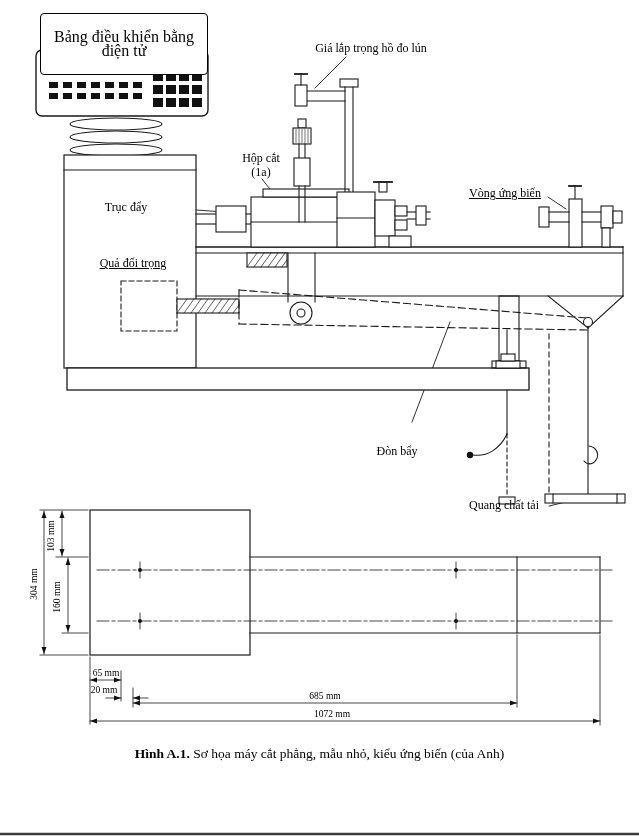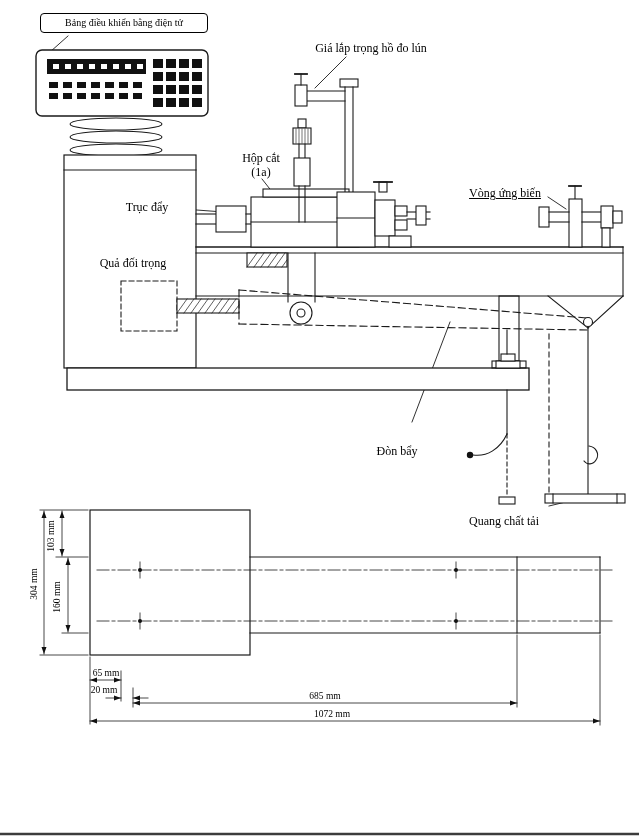--- a/index.html
+++ b/index.html
@@ -2,21 +2,21 @@
 <html><head>
 <meta charset="utf-8">
 <style>
   * { margin:0; padding:0; box-sizing:border-box; }
   html,body { background:#ffffff; }
   .page { position:relative; width:639px; height:836px; background:#fff;
           font-family:"Liberation Serif", serif; color:#000; overflow:hidden; }
   svg.draw { position:absolute; left:0; top:0; }
   svg.draw text { font-family:"Liberation Serif", serif; font-size:9.5px; fill:#000; }
   .lbl { position:absolute; font-size:12px; line-height:14px; text-align:center; color:#000; }
-  .lbl.boxed { border:1px solid #000; border-radius:4px; padding:2px 3px; font-size:10px; background:#fff; }
+  .lbl.boxed { border:1px solid #000; border-radius:4px; padding:16px 3px; font-size:16px; background:#fff; }
   .lbl .ln { display:block; }
   .caption { position:absolute; top:746px; left:0; width:100%; text-align:center;
              font-size:13.5px; }
   .caption .b { font-weight:bold; }
 </style>
 </head>
 <body>
 
 <div class="page">
 
@@ -310,24 +310,28 @@
 
   <div class="lbl boxed" style="left:40px; top:13px; width:168px;">Bảng điều khiển bằng điện tử</div>
 
   <div class="lbl" style="left:296px; top:41px; width:150px;">Giá lắp trọng hồ đo lún</div>
 
   <div class="lbl" style="left:234px; top:151px; width:54px;">
     <span class="ln">Hộp cắt</span>
     <span class="ln">(1a)</span>
   </div>
 
-  <div class="lbl" style="left:98px; top:200px; width:56px;margin-left:21px;">Trục đẩy</div>
+  <div class="lbl" style="left:98px; top:200px; width:56px;">Trục đẩy</div>
 
   <div class="lbl" style="left:460px; top:186px; width:90px;text-decoration:underline;">Vòng ứng biến</div>
 
-  <div class="lbl" style="left:92px; top:256px; width:82px;">Quả đối trọng</div>
+  <div class="lbl" style="left:92px; top:256px; width:82px;text-decoration:underline;">Quả đối trọng</div>
 
   <div class="lbl" style="left:370px; top:444px; width:54px;">Đòn bẩy</div>
 
-  <div class="lbl" style="left:458px; top:498px; width:92px;margin-top:16px;">Quang chất tải</div>
-
+  <div class="lbl" style="left:458px; top:498px; width:92px;">Quang chất tải</div>
+
+  <div class="caption">
+    <span class="b">Hình A.1.</span>
+    <span>Sơ họa máy cắt phẳng, mẫu nhỏ, kiểu ứng biến (của Anh)</span>
+  </div>
 
 </div>
 
 </body></html>

